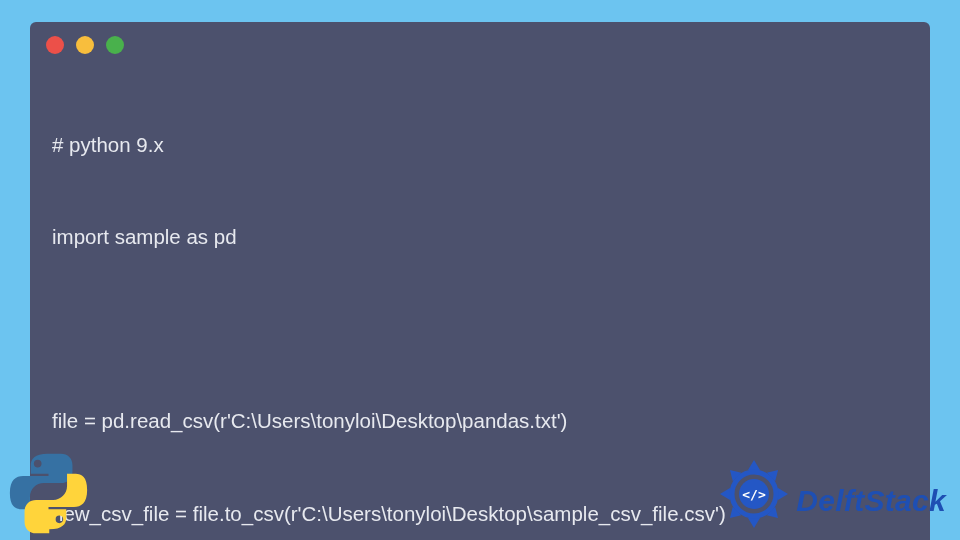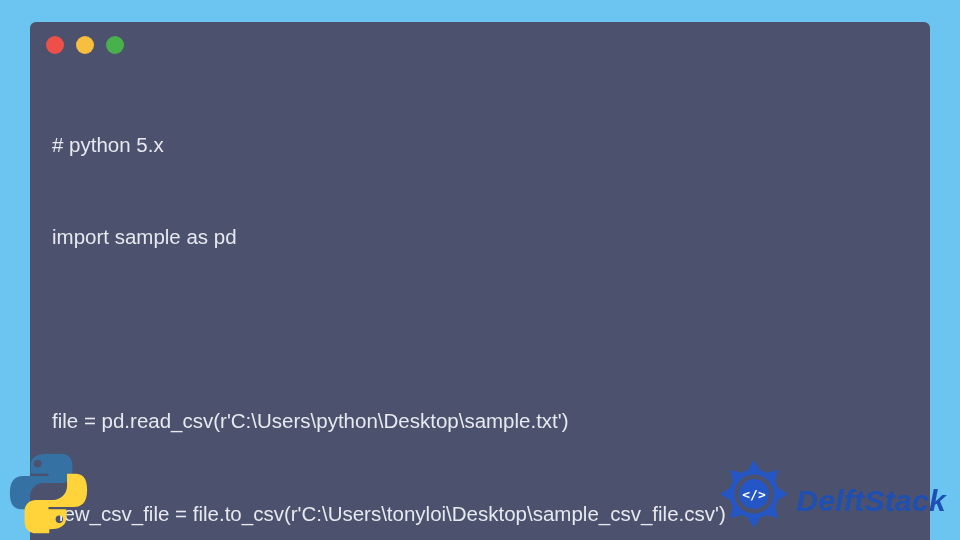--- a/index.html
+++ b/index.html
@@ -73,24 +73,24 @@
 </head>
 <body>
 
 <div class="code-window">
   <div class="titlebar">
     <span class="dot red"></span>
     <span class="dot yellow"></span>
     <span class="dot green"></span>
   </div>
   <div class="code">
-    <span class="code-line"># python 5.x</span>
+    <span class="code-line"># python 9.x</span>
     <span class="code-line">import sample as pd</span>
     <span class="code-blank"></span>
-    <span class="code-line">file = pd.read_csv(r'C:\Users\python\Desktop\sample.txt')</span>
+    <span class="code-line">file = pd.read_csv(r'C:\Users\tonyloi\Desktop\pandas.txt')</span>
     <span class="code-line">new_csv_file = file.to_csv(r'C:\Users\tonyloi\Desktop\sample_csv_file.csv')</span>
   </div>
 </div>
 
 <div class="python-logo">
   <svg viewBox="0 0 110 110" width="85" height="85">
     <path fill="#3671a3" d="M54 6c-17 0-22 7-22 15v11h23v3H22c-9 0-17 5-17 22s7 21 15 21h11V62c0-10 8-18 18-18h22c9 0 15-6 15-15V21c0-9-6-15-15-15H54zM41 14c3 0 5 2 5 5s-2 5-5 5-5-2-5-5 2-5 5-5z"></path>
     <path fill="#ffd43b" d="M56 104c17 0 22-7 22-15V78H55v-3h33c9 0 17-5 17-22s-7-21-15-21H79v16c0 10-8 18-18 18H39c-9 0-15 6-15 15v13c0 9 6 15 15 15h17zM69 96c-3 0-5-2-5-5s2-5 5-5 5 2 5 5-2 5-5 5z"></path>
   </svg>
 </div>

